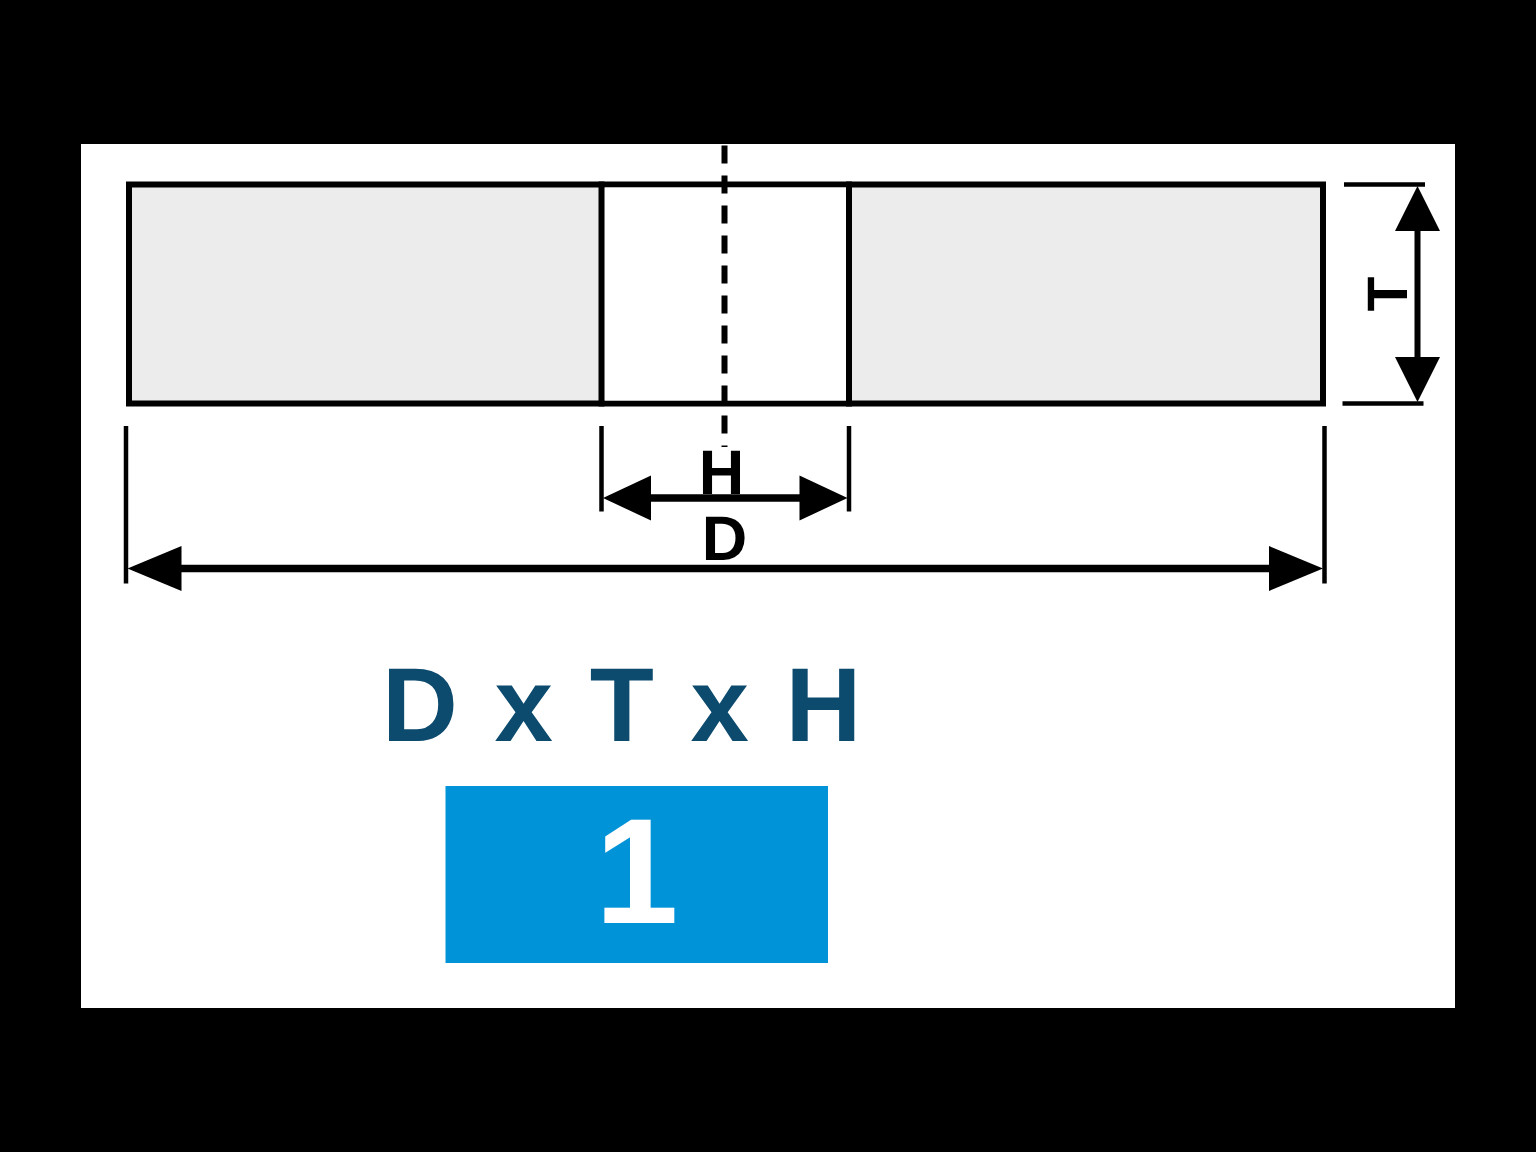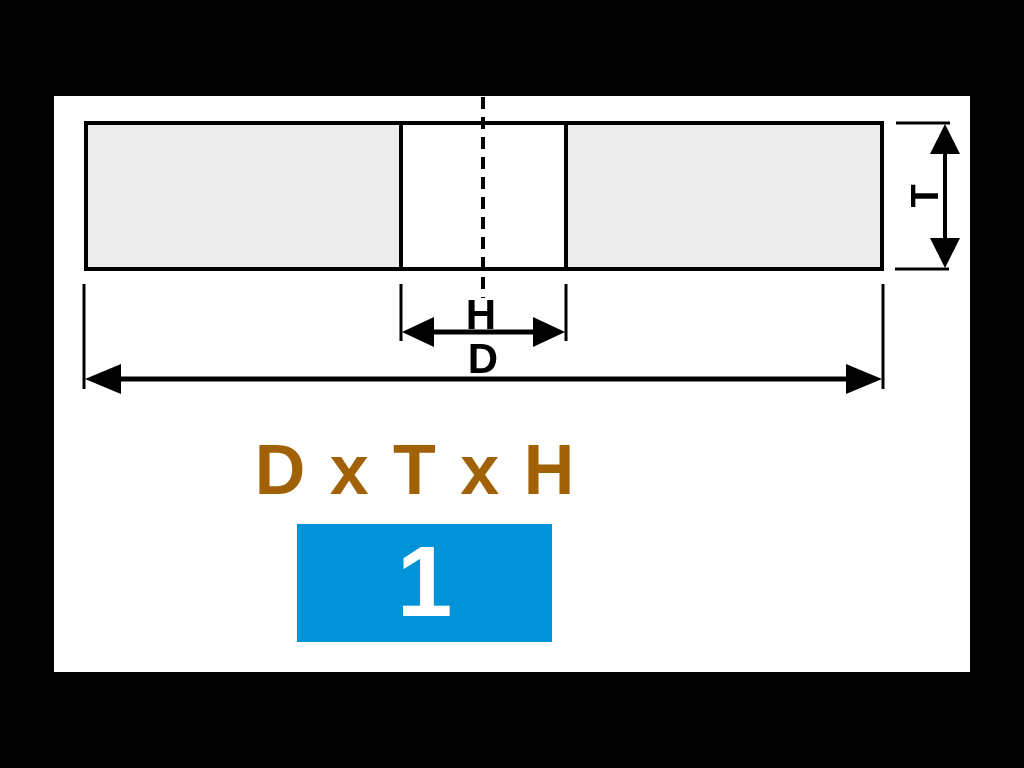--- a/index.html
+++ b/index.html
@@ -36,21 +36,21 @@
     font-weight: bold;
     fill: #000000;
   }
   .formula {
     position: absolute;
     left: 361px;
     top: 374px;
     transform: translate(-50%, -50%);
     font-size: 70px;
     font-weight: bold;
-    color: #a16207;
+    color: #0c4a6e;
     white-space: nowrap;
     word-spacing: 3px;
     letter-spacing: 1px;
   }
   .type-badge {
     position: absolute;
     left: 243px;
     top: 428px;
     width: 255px;
     height: 118px;

